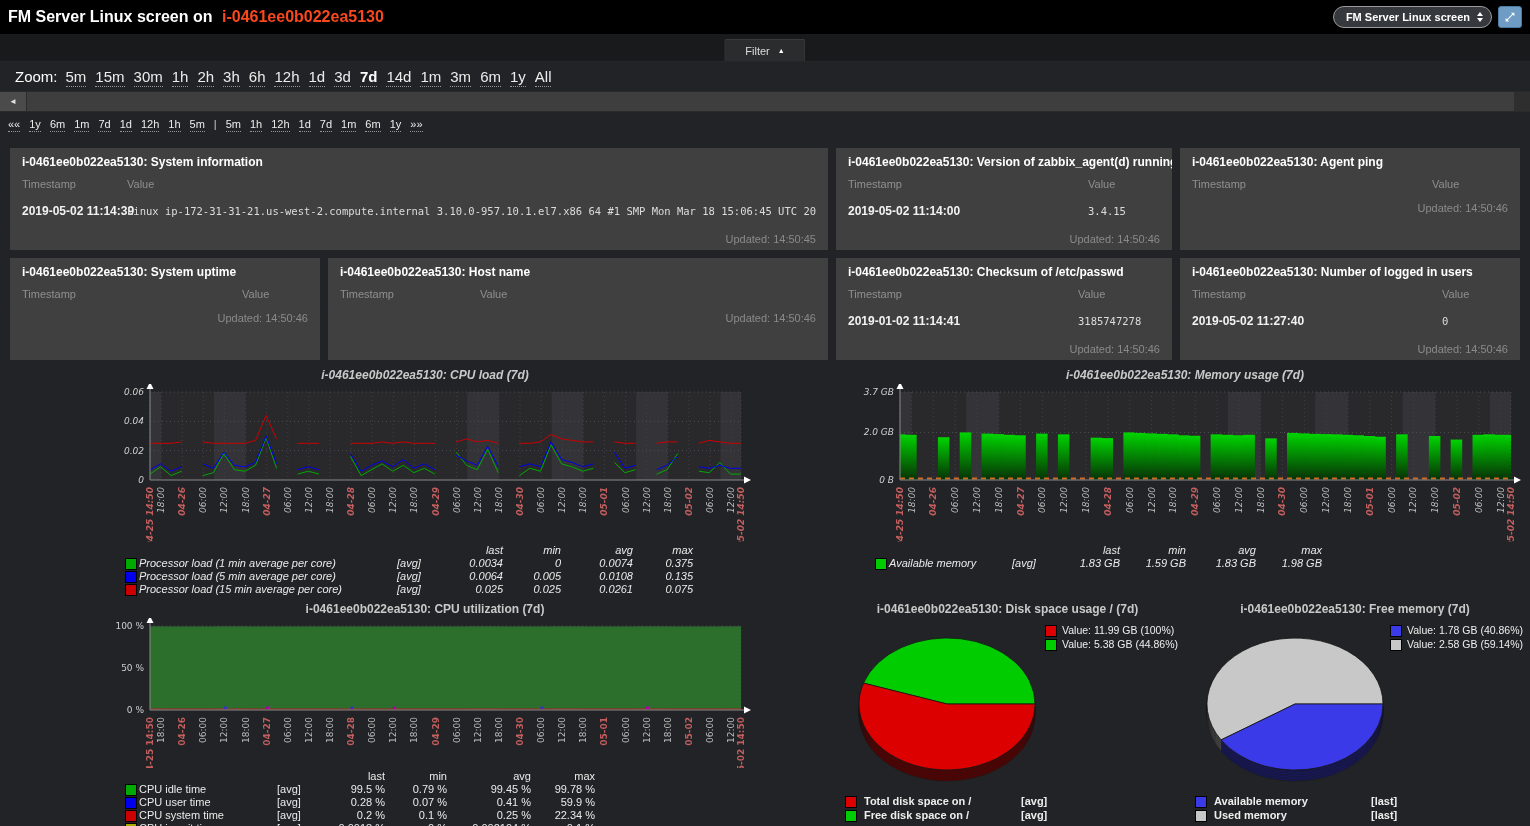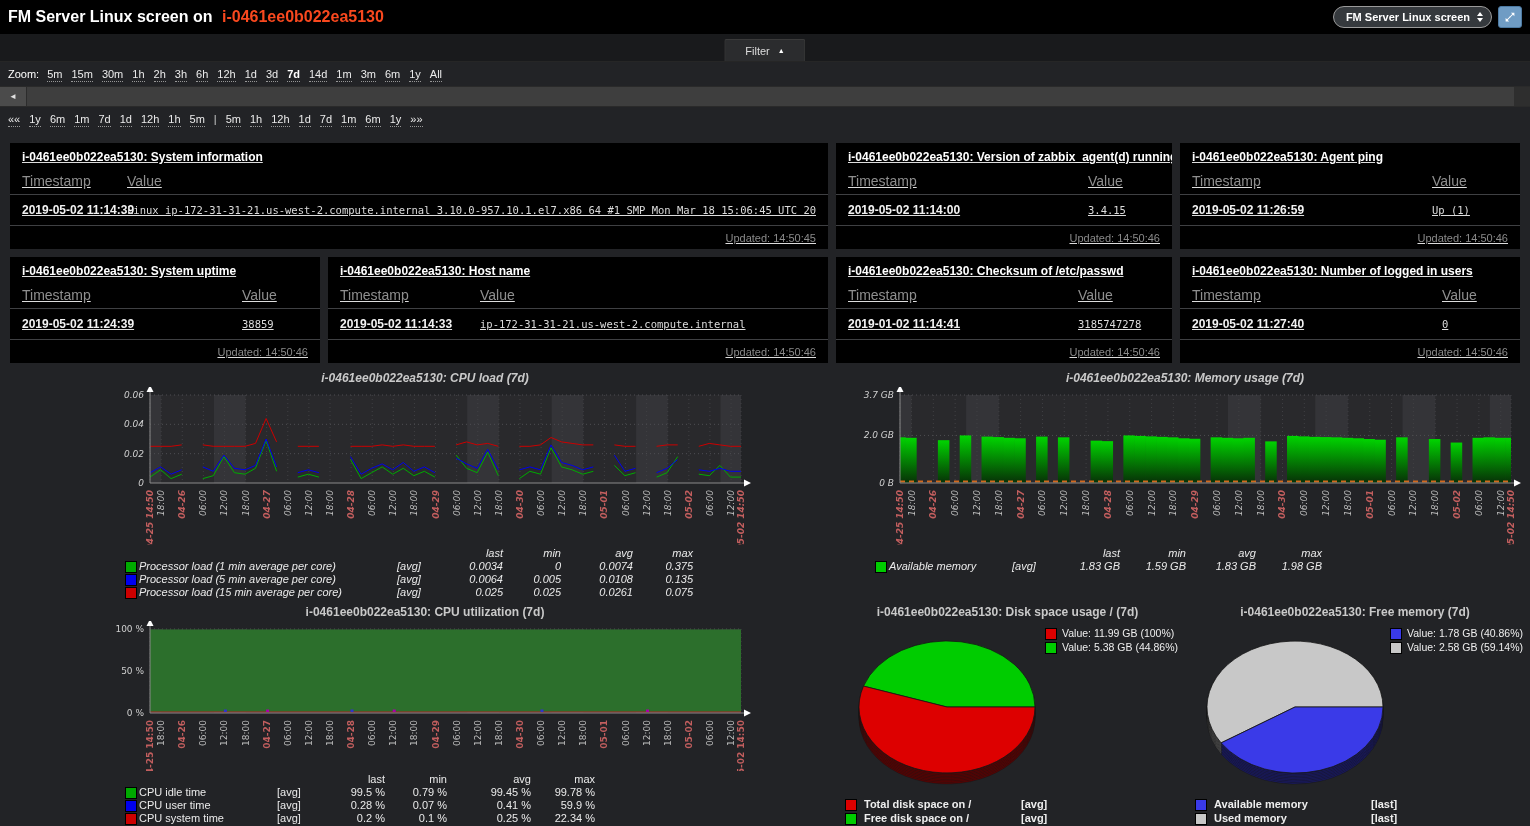--- a/index.html
+++ b/index.html
@@ -22,42 +22,42 @@
   .caret .cd{border-top:4px solid #fff;}
   .fs-btn{width:24px;height:22px;background:#6f9cc4;border:1px solid #4d7aa2;border-radius:3px;
        display:flex;align-items:center;justify-content:center;cursor:pointer;padding:0;}
 
   
   .filter-bar{height:27px;background:#191a1c;position:relative;border-bottom:1px solid #262626;}
   .filter-tab{position:absolute;left:50%;transform:translateX(-50%);bottom:0;height:21px;
        background:#2b2c2e;border:1px solid #3a3a3a;border-bottom:none;border-radius:2px 2px 0 0;
        display:flex;align-items:center;gap:8px;padding:0 20px;font-size:11px;color:#ddd;cursor:pointer;}
   .ftri{font-size:7px;color:#fff;}
-  .zoom-row{padding:6px 8px 3px;font-size:11px;color:#fff;white-space:nowrap;}
+  .zoom-row{padding:6px 15px 3px;font-size:15px;color:#fff;white-space:nowrap;}
   .zlabel{margin-right:8px;}
   .tlink{color:#ececec;border-bottom:1px dotted #979797;margin-right:9px;padding-bottom:1px;cursor:pointer;}
   .tlink.active{font-weight:bold;color:#fff;}
   .scroll-row{height:19px;margin-top:3px;background:#3e3e3e;border-top:1px solid #2a2a2a;
        border-bottom:1px solid #2a2a2a;display:flex;}
   .scroll-left{width:26px;background:#4b4b4b;border-right:1px solid #2c2c2c;color:#e0e0e0;
        font-size:8px;display:flex;align-items:center;justify-content:center;cursor:pointer;}
   .scroll-track{flex:1;cursor:grab;}
   .scroll-cap{width:16px;background:#2e2e2e;}
   .nav-row{padding:6px 8px 6px;font-size:11px;color:#fff;white-space:nowrap;}
   .nav-div{margin-right:9px;color:#ccc;}
 
   
   main{padding-top:12px;}
   .prow{display:grid;gap:8px;margin:0 10px 8px;}
   .prow1{grid-template-columns:818px 336px auto;}
   .prow2{grid-template-columns:310px 500px 336px auto;}
-  .panel{background:#000000;text-decoration:underline;}
+  .panel{background:#404040;}
   .ptitle{font-size:12px;font-weight:bold;color:#fff;padding:7px 12px 9px;white-space:nowrap;overflow:hidden;}
   .phead,.pdata{display:grid;align-items:center;}
-  .phead{padding:0 12px 5px;color:#8f8f8f;font-size:14px;border-bottom:1px solid #3f4043;}
+  .phead{padding:0 12px 5px;color:#8f8f8f;font-size:11px;border-bottom:1px solid #3f4043;}
   .pdata{padding:8px 12px;border-bottom:1px solid #3f4043;}
   .pts{font-weight:bold;font-size:12px;color:#f2f2f2;white-space:nowrap;}
   .pval{font-family:"DejaVu Sans Mono",monospace;font-size:10.5px;color:#dcdcdc;white-space:nowrap;overflow:hidden;}
   .pupd{text-align:right;color:#8a8a8a;font-size:11px;padding:6px 12px 5px;}
   .pnl0 .phead,.pnl0 .pdata{grid-template-columns:105px 1fr;}
   .pnl1 .phead,.pnl1 .pdata{grid-template-columns:240px 1fr;}
   .pnl2 .phead,.pnl2 .pdata{grid-template-columns:240px 1fr;}
   .pnl3 .phead,.pnl3 .pdata{grid-template-columns:220px 1fr;}
   .pnl4 .phead,.pnl4 .pdata{grid-template-columns:140px 1fr;}
   .pnl5 .phead,.pnl5 .pdata{grid-template-columns:230px 1fr;}
@@ -157,50 +157,38 @@
         <span class="pval">3.4.15</span>
       </div>
       <div class="pupd">Updated: 14:50:46</div>
     </section>
     <section class="panel pnl2">
       <div class="ptitle">i-0461ee0b022ea5130: Agent ping</div>
       <div class="phead">
         <span>Timestamp</span>
         <span>Value</span>
       </div>
-      <div class="pdata">
-        <span class="pts">2019-05-02 11:26:59</span>
-        <span class="pval">Up (1)</span>
-      </div>
       <div class="pupd">Updated: 14:50:46</div>
     </section>
   </div>
 
   <div class="prow prow2">
     <section class="panel pnl3">
       <div class="ptitle">i-0461ee0b022ea5130: System uptime</div>
       <div class="phead">
         <span>Timestamp</span>
         <span>Value</span>
       </div>
-      <div class="pdata">
-        <span class="pts">2019-05-02 11:24:39</span>
-        <span class="pval">38859</span>
-      </div>
       <div class="pupd">Updated: 14:50:46</div>
     </section>
     <section class="panel pnl4">
       <div class="ptitle">i-0461ee0b022ea5130: Host name</div>
       <div class="phead">
         <span>Timestamp</span>
         <span>Value</span>
-      </div>
-      <div class="pdata">
-        <span class="pts">2019-05-02 11:14:33</span>
-        <span class="pval">ip-172-31-31-21.us-west-2.compute.internal</span>
       </div>
       <div class="pupd">Updated: 14:50:46</div>
     </section>
     <section class="panel pnl5">
       <div class="ptitle">i-0461ee0b022ea5130: Checksum of /etc/passwd</div>
       <div class="phead">
         <span>Timestamp</span>
         <span>Value</span>
       </div>
       <div class="pdata">

